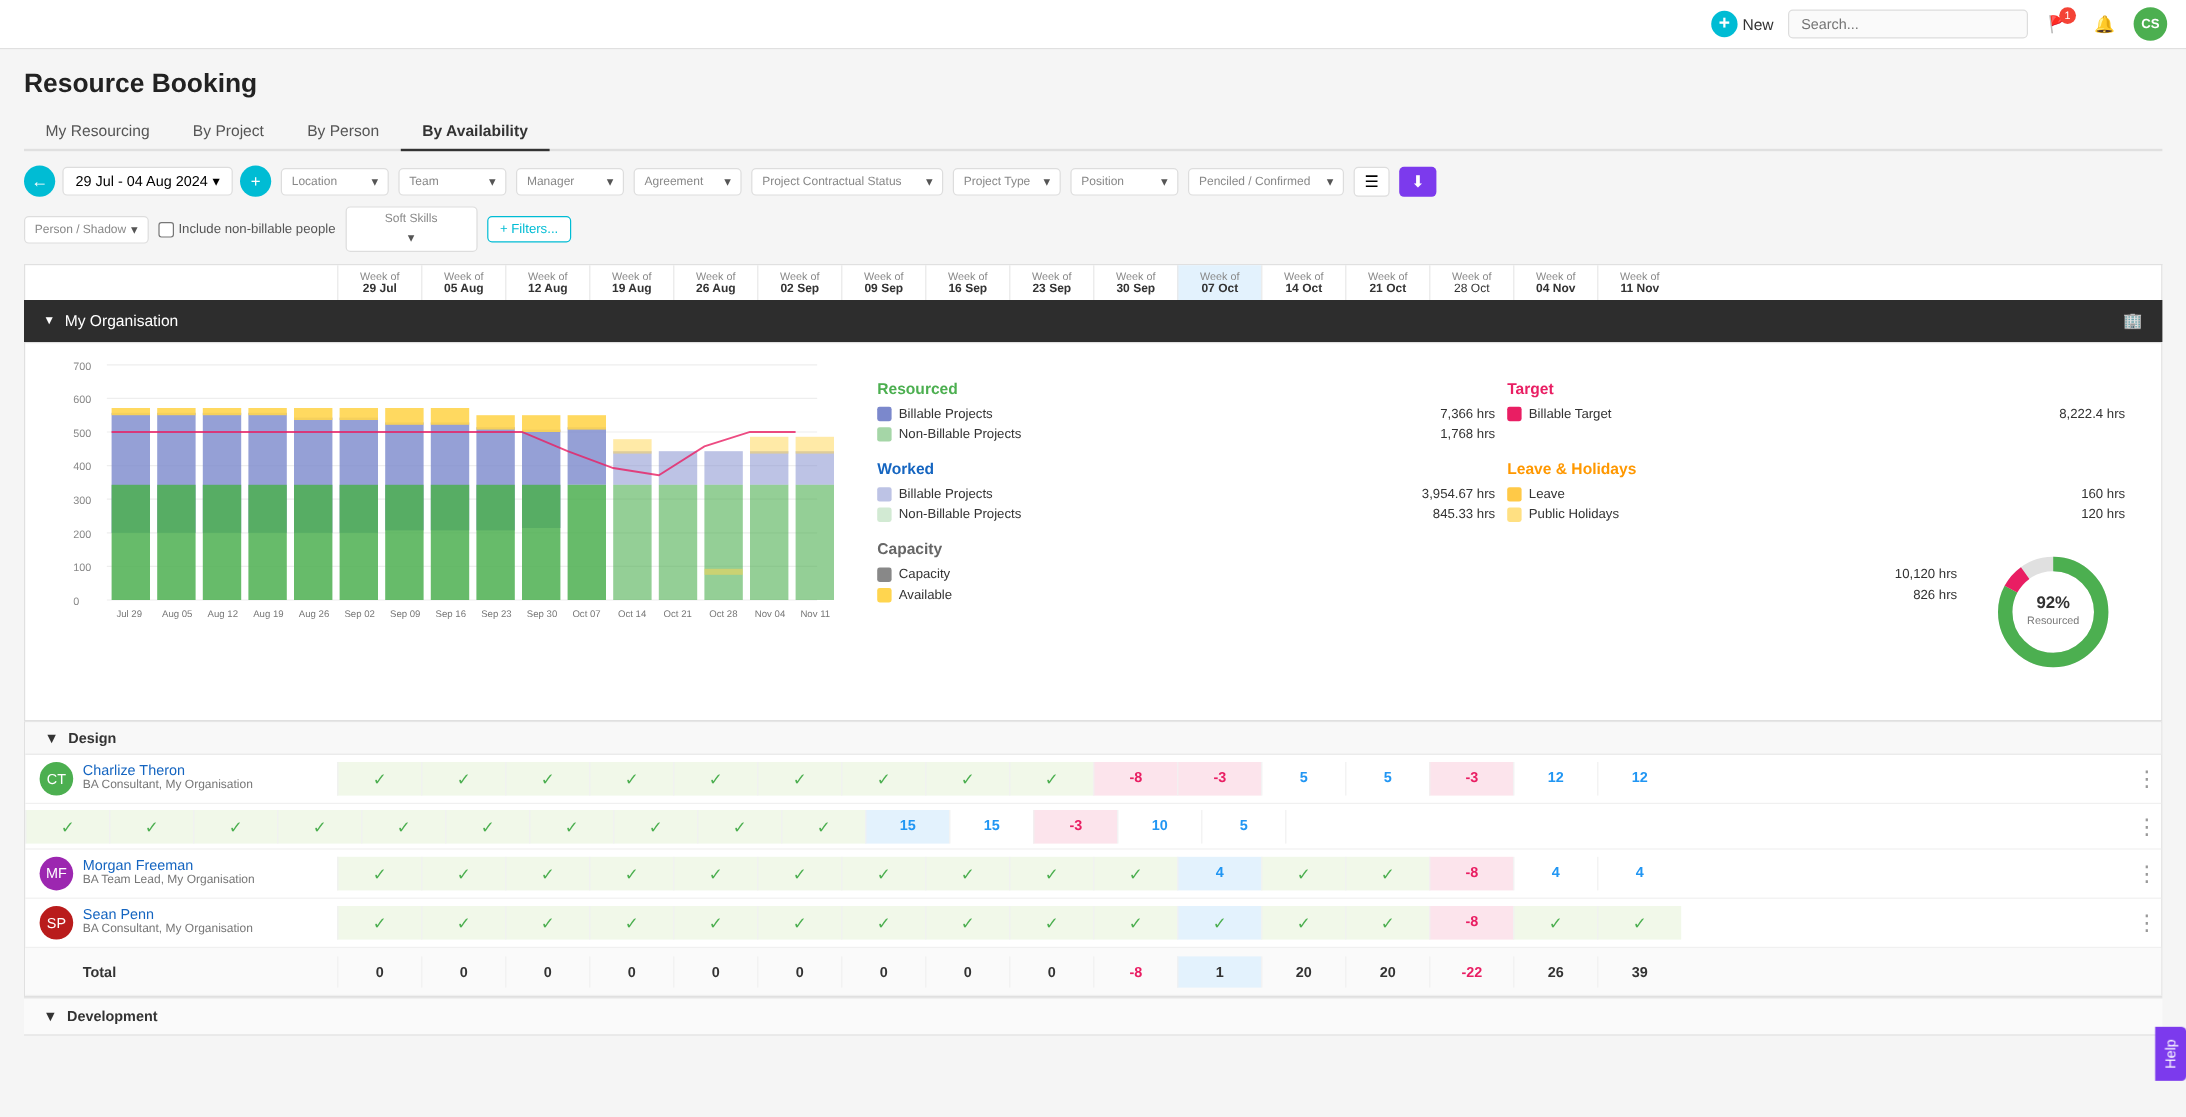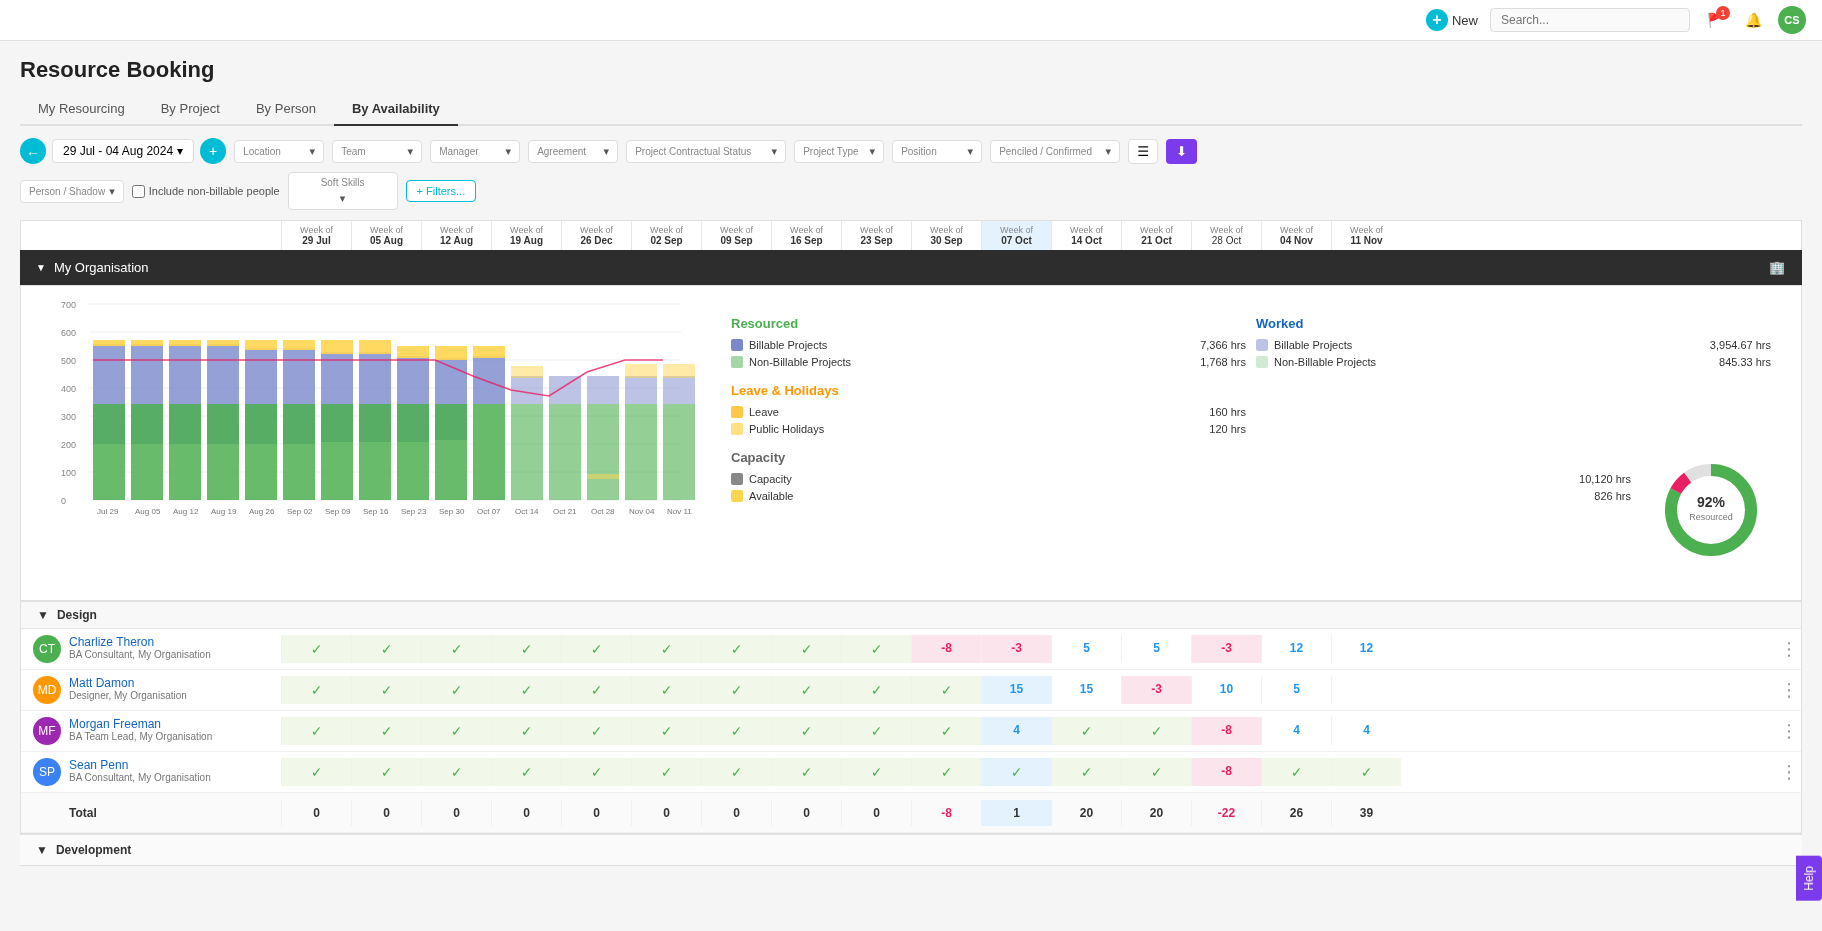--- a/index.html
+++ b/index.html
@@ -192,21 +192,21 @@
         <div class="week-col-header" style="flex: 0 0 70px; text-align: center; font-size: 10px; color: rgb(102, 102, 102); padding: 4px 2px; border-left: 1px solid rgb(232, 232, 232);">
           <div style="color:#888;font-size:9px;">Week of</div>
           <div style="font-weight:600;color:#333;font-size:10px;">12 Aug</div>
         </div>
         <div class="week-col-header" style="flex: 0 0 70px; text-align: center; font-size: 10px; color: rgb(102, 102, 102); padding: 4px 2px; border-left: 1px solid rgb(232, 232, 232);">
           <div style="color:#888;font-size:9px;">Week of</div>
           <div style="font-weight:600;color:#333;font-size:10px;">19 Aug</div>
         </div>
         <div class="week-col-header" style="flex: 0 0 70px; text-align: center; font-size: 10px; color: rgb(102, 102, 102); padding: 4px 2px; border-left: 1px solid rgb(232, 232, 232);">
           <div style="color:#888;font-size:9px;">Week of</div>
-          <div style="font-weight:600;color:#333;font-size:10px;">26 Dec</div>
+          <div style="font-weight:600;color:#333;font-size:10px;">26 Aug</div>
         </div>
         <div class="week-col-header" style="flex: 0 0 70px; text-align: center; font-size: 10px; color: rgb(102, 102, 102); padding: 4px 2px; border-left: 1px solid rgb(232, 232, 232);">
           <div style="color:#888;font-size:9px;">Week of</div>
           <div style="font-weight:600;color:#333;font-size:10px;text-align:center;">02 Sep</div>
         </div>
         <div class="week-col-header" style="flex: 0 0 70px; text-align: center; font-size: 10px; color: rgb(102, 102, 102); padding: 4px 2px; border-left: 1px solid rgb(232, 232, 232);">
           <div style="color:#888;font-size:9px;">Week of</div>
           <div style="font-weight:600;color:#333;font-size:10px;">09 Sep</div>
         </div>
         <div class="week-col-header" style="flex: 0 0 70px; text-align: center; font-size: 10px; color: rgb(102, 102, 102); padding: 4px 2px; border-left: 1px solid rgb(232, 232, 232);">
@@ -369,20 +369,28 @@
           <span>Billable Projects</span>
           <span class="legend-value">7,366 hrs</span>
         </div>
         <div class="legend-row">
           <div class="legend-dot" style="background:#a5d6a7;"></div>
           <span>Non-Billable Projects</span>
           <span class="legend-value">1,768 hrs</span>
         </div>
       </div>
 
+      <div class="legend-section">
+        <div class="legend-title target">Target</div>
+        <div class="legend-row">
+          <div class="legend-dot" style="background:#e91e63;"></div>
+          <span>Billable Target</span>
+          <span class="legend-value">8,222.4 hrs</span>
+        </div>
+      </div>
 
       <div class="legend-section">
         <div class="legend-title worked">Worked</div>
         <div class="legend-row">
           <div class="legend-dot" style="background:#7b88cc; opacity:0.5;"></div>
           <span>Billable Projects</span>
           <span class="legend-value">3,954.67 hrs</span>
         </div>
         <div class="legend-row">
           <div class="legend-dot" style="background:#a5d6a7; opacity:0.5;"></div>
@@ -461,27 +469,20 @@
             <div class="week-cell" style="flex: 0 0 70px; text-align: center; padding: 6px 2px; border-left: 1px solid rgb(240, 240, 240); font-size: 12px; background: rgb(252, 228, 236); color: rgb(233, 30, 99); font-weight: 600;">-3</div>
             <div class="week-cell" style="flex: 0 0 70px; text-align: center; padding: 6px 2px; border-left: 1px solid rgb(240, 240, 240); font-size: 12px; color: rgb(33, 150, 243); font-weight: 600;">5</div>
             <div class="week-cell" style="flex: 0 0 70px; text-align: center; padding: 6px 2px; border-left: 1px solid rgb(240, 240, 240); font-size: 12px; color: rgb(33, 150, 243); font-weight: 600;">5</div>
             <div class="week-cell" style="flex: 0 0 70px; text-align: center; padding: 6px 2px; border-left: 1px solid rgb(240, 240, 240); font-size: 12px; background: rgb(252, 228, 236); color: rgb(233, 30, 99); font-weight: 600;">-3</div>
             <div class="week-cell" style="flex: 0 0 70px; text-align: center; padding: 6px 2px; border-left: 1px solid rgb(240, 240, 240); font-size: 12px; color: rgb(33, 150, 243); font-weight: 600;">12</div>
             <div class="week-cell" style="flex: 0 0 70px; text-align: center; padding: 6px 2px; border-left: 1px solid rgb(240, 240, 240); font-size: 12px; color: rgb(33, 150, 243); font-weight: 600;">12</div>
           </div>
           <button class="overflow-btn">⋮</button>
         </div>
         <div class="resource-row" style="display: flex; align-items: center; border-bottom: 1px solid rgb(240, 240, 240); min-height: 38px;">
-          <div class="resource-name-cell">
-    <div class="person-avatar" style="background:#ff9800;">MD</div>
-    <div class="person-info">
-      <div class="name">Matt Damon</div>
-      <div class="role">Designer, My Organisation</div>
-    </div>
-  </div>
           <div style="display: flex; flex: 1 1 0%;">
             <div class="week-cell" style="flex: 0 0 70px; text-align: center; padding: 6px 2px; border-left: 1px solid rgb(240, 240, 240); font-size: 12px; background: rgb(241, 248, 233);"><span style="color:#4caf50;font-size:14px;">✓</span></div>
             <div class="week-cell" style="flex: 0 0 70px; text-align: center; padding: 6px 2px; border-left: 1px solid rgb(240, 240, 240); font-size: 12px; background: rgb(241, 248, 233);"><span style="color:#4caf50;font-size:14px;">✓</span></div>
             <div class="week-cell" style="flex: 0 0 70px; text-align: center; padding: 6px 2px; border-left: 1px solid rgb(240, 240, 240); font-size: 12px; background: rgb(241, 248, 233);"><span style="color:#4caf50;font-size:14px;">✓</span></div>
             <div class="week-cell" style="flex: 0 0 70px; text-align: center; padding: 6px 2px; border-left: 1px solid rgb(240, 240, 240); font-size: 12px; background: rgb(241, 248, 233);"><span style="color:#4caf50;font-size:14px;">✓</span></div>
             <div class="week-cell" style="flex: 0 0 70px; text-align: center; padding: 6px 2px; border-left: 1px solid rgb(240, 240, 240); font-size: 12px; background: rgb(241, 248, 233);"><span style="color:#4caf50;font-size:14px;">✓</span></div>
             <div class="week-cell" style="flex: 0 0 70px; text-align: center; padding: 6px 2px; border-left: 1px solid rgb(240, 240, 240); font-size: 12px; background: rgb(241, 248, 233);"><span style="color:#4caf50;font-size:14px;">✓</span></div>
             <div class="week-cell" style="flex: 0 0 70px; text-align: center; padding: 6px 2px; border-left: 1px solid rgb(240, 240, 240); font-size: 12px; background: rgb(241, 248, 233);"><span style="color:#4caf50;font-size:14px;">✓</span></div>
             <div class="week-cell" style="flex: 0 0 70px; text-align: center; padding: 6px 2px; border-left: 1px solid rgb(240, 240, 240); font-size: 12px; background: rgb(241, 248, 233);"><span style="color:#4caf50;font-size:14px;">✓</span></div>
             <div class="week-cell" style="flex: 0 0 70px; text-align: center; padding: 6px 2px; border-left: 1px solid rgb(240, 240, 240); font-size: 12px; background: rgb(241, 248, 233);"><span style="color:#4caf50;font-size:14px;">✓</span></div>
@@ -518,21 +519,21 @@
             <div class="week-cell" style="flex: 0 0 70px; text-align: center; padding: 6px 2px; border-left: 1px solid rgb(240, 240, 240); font-size: 12px; background: rgb(241, 248, 233);"><span style="color:#4caf50;font-size:14px;">✓</span></div>
             <div class="week-cell" style="flex: 0 0 70px; text-align: center; padding: 6px 2px; border-left: 1px solid rgb(240, 240, 240); font-size: 12px; background: rgb(241, 248, 233);"><span style="color:#4caf50;font-size:14px;">✓</span></div>
             <div class="week-cell" style="flex: 0 0 70px; text-align: center; padding: 6px 2px; border-left: 1px solid rgb(240, 240, 240); font-size: 12px; background: rgb(252, 228, 236); color: rgb(233, 30, 99); font-weight: 600;">-8</div>
             <div class="week-cell" style="flex: 0 0 70px; text-align: center; padding: 6px 2px; border-left: 1px solid rgb(240, 240, 240); font-size: 12px; color: rgb(33, 150, 243); font-weight: 600;">4</div>
             <div class="week-cell" style="flex: 0 0 70px; text-align: center; padding: 6px 2px; border-left: 1px solid rgb(240, 240, 240); font-size: 12px; color: rgb(33, 150, 243); font-weight: 600;">4</div>
           </div>
           <button class="overflow-btn">⋮</button>
         </div>
         <div class="resource-row" style="display: flex; align-items: center; border-bottom: 1px solid rgb(240, 240, 240); min-height: 38px;">
           <div class="resource-name-cell">
-    <div class="person-avatar" style="background:#3b82f6;">SP</div>
+    <div class="person-avatar" style="background:#b91c1c;">SP</div>
     <div class="person-info">
       <div class="name">Sean Penn</div>
       <div class="role">BA Consultant, My Organisation</div>
     </div>
   </div>
           <div style="display: flex; flex: 1 1 0%;">
             <div class="week-cell" style="flex: 0 0 70px; text-align: center; padding: 6px 2px; border-left: 1px solid rgb(240, 240, 240); font-size: 12px; background: rgb(241, 248, 233);"><span style="color:#4caf50;font-size:14px;">✓</span></div>
             <div class="week-cell" style="flex: 0 0 70px; text-align: center; padding: 6px 2px; border-left: 1px solid rgb(240, 240, 240); font-size: 12px; background: rgb(241, 248, 233);"><span style="color:#4caf50;font-size:14px;">✓</span></div>
             <div class="week-cell" style="flex: 0 0 70px; text-align: center; padding: 6px 2px; border-left: 1px solid rgb(240, 240, 240); font-size: 12px; background: rgb(241, 248, 233);"><span style="color:#4caf50;font-size:14px;">✓</span></div>
             <div class="week-cell" style="flex: 0 0 70px; text-align: center; padding: 6px 2px; border-left: 1px solid rgb(240, 240, 240); font-size: 12px; background: rgb(241, 248, 233);"><span style="color:#4caf50;font-size:14px;">✓</span></div>

